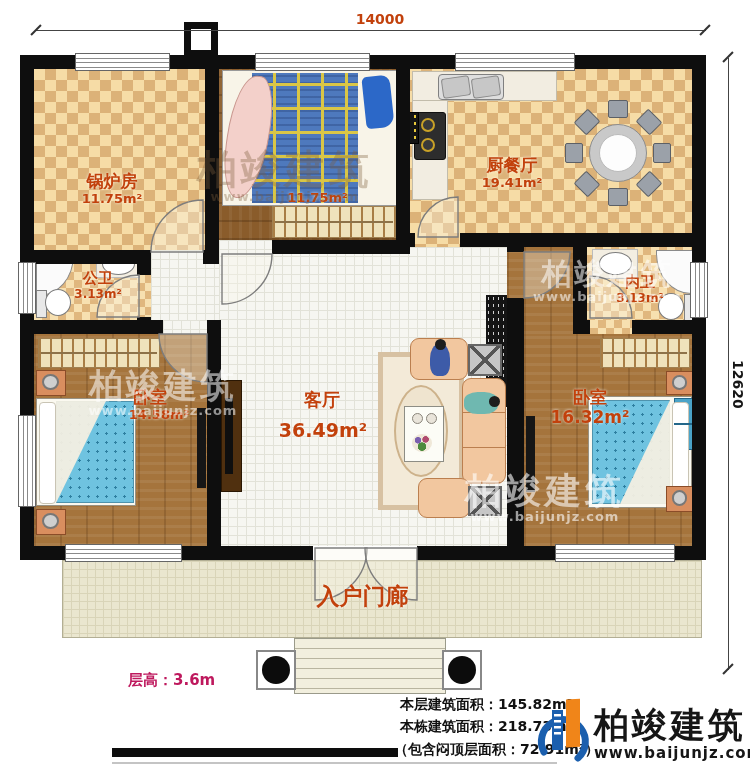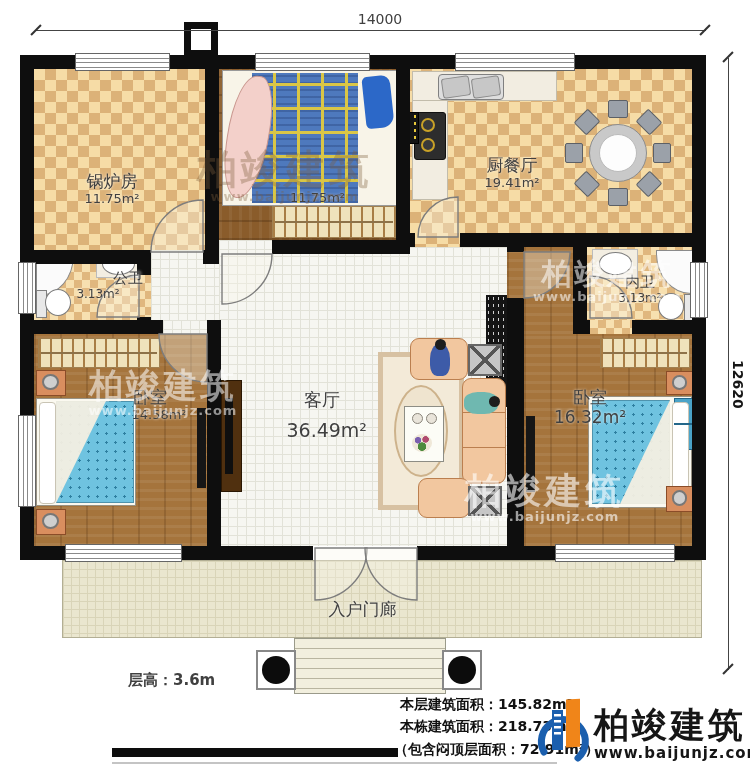--- a/index.html
+++ b/index.html
@@ -18,21 +18,21 @@
   .tile-white{background-color:#f6f6f1;background-image:
         linear-gradient(#e2e2d8 1px, transparent 1px),
         linear-gradient(90deg,#e2e2d8 1px, transparent 1px);background-size:9px 9px;}
   .tile-porch{background-color:#eae6cf;background-image:
         linear-gradient(#d9d4b8 1px, transparent 1px),
         linear-gradient(90deg,#d9d4b8 1px, transparent 1px);background-size:8px 8px;}
   .win-h{position:absolute;border:1px solid #666;box-sizing:border-box;
         background:repeating-linear-gradient(to bottom,#fff 0 3.6px,#8a8a8a 3.6px 4.6px) #fff;}
   .win-v{position:absolute;border:1px solid #666;box-sizing:border-box;
         background:repeating-linear-gradient(to right,#fff 0 3.6px,#8a8a8a 3.6px 4.6px) #fff;}
-  .lbl{position:absolute;text-align:center;font-weight:normal;color:#404040;line-height:1.1;
+  .lbl{position:absolute;text-align:center;font-weight:bold;color:#c2410c;line-height:1.1;
        text-shadow:0 0 3px rgba(255,255,255,.85);white-space:nowrap;}
   .wardrobe{position:absolute;box-sizing:border-box;border:1px solid #a08050;background:
        repeating-linear-gradient(90deg, rgba(150,100,40,.8) 0 2px, transparent 2px 11px) #efe2bb;}
   .wardrobe:after{content:"";position:absolute;left:2%;right:2%;top:45%;height:2px;background:#8d7248;}
   .nightstand{position:absolute;background:#d98e5f;border:1px solid #8a4c28;box-sizing:border-box;}
   .nightstand:after{content:"";position:absolute;left:18%;top:14%;width:60%;height:66%;
        border-radius:50%;background:#cfcfcf;border:2px solid #777;box-sizing:border-box;}
   .mattress{position:absolute;background-color:#6fc3e0;background-image:
        radial-gradient(#2e7fa0 1px, transparent 1.3px);background-size:9px 9px;border:1px solid #4e93ad;box-sizing:border-box;}
   .sofa{position:absolute;background:#f2c79f;border:1.5px solid #bb7f4f;border-radius:9px;box-sizing:border-box;}
@@ -216,36 +216,36 @@
   </svg>
 
   <div class="lbl" style="left:52px;top:172px;width:120px;font-size:17px;z-index:20;">锅炉房</div>
   <div class="lbl" style="left:52px;top:192px;width:120px;font-size:13px;z-index:20;">11.75m²</div>
 
   <div class="lbl" style="left:235px;top:191px;width:165px;font-size:13px;z-index:20;">11.75m²</div>
 
   <div class="lbl" style="left:452px;top:156px;width:120px;font-size:17px;z-index:20;">厨餐厅</div>
   <div class="lbl" style="left:452px;top:176px;width:120px;font-size:13px;z-index:20;">19.41m²</div>
 
-  <div class="lbl" style="left:53px;top:270px;width:90px;font-size:15px;z-index:20;text-align:right;">公卫</div>
+  <div class="lbl" style="left:53px;top:270px;width:90px;font-size:15px;z-index:20;">公卫</div>
   <div class="lbl" style="left:53px;top:288px;width:90px;font-size:12px;z-index:20;">3.13m²</div>
 
   <div class="lbl" style="left:600px;top:274px;width:80px;font-size:15px;z-index:20;">内卫</div>
   <div class="lbl" style="left:600px;top:292px;width:80px;font-size:12px;z-index:20;">3.13m²</div>
 
   <div class="lbl" style="left:105px;top:388px;width:90px;font-size:17px;z-index:20;">卧室</div>
   <div class="lbl" style="left:109px;top:408px;width:100px;font-size:13px;z-index:20;">14.58m²</div>
 
   <div class="lbl" style="left:545px;top:388px;width:90px;font-size:17px;z-index:20;">卧室</div>
   <div class="lbl" style="left:540px;top:408px;width:100px;font-size:17px;z-index:20;">16.32m²</div>
 
   <div class="lbl" style="left:284px;top:390px;width:76px;font-size:18px;z-index:20;">客厅</div>
   <div class="lbl" style="left:277px;top:420px;width:90px;font-size:19px;z-index:20;text-align:right;">36.49m²</div>
 
-  <div class="lbl" style="left:295px;top:600px;width:135px;font-size:17px;z-index:20;">入户门廊</div>
+  <div class="lbl" style="left:295px;top:584px;width:135px;font-size:23px;z-index:20;">入户门廊</div>
 
   <div class="wm" style="left:150px;top:148px;width:270px;color:rgba(125,95,60,0.35);">
     <div style="font-size:40px;letter-spacing:4px;">柏竣建筑</div>
     <div class="wm-url">www.baijunjz.com</div>
   </div>
   <div class="wm" style="left:48px;top:368px;width:230px;color:rgba(255,255,255,0.55);">
     <div style="font-size:34px;letter-spacing:3px;">柏竣建筑</div>
     <div class="wm-url">www.baijunjz.com</div>
   </div>
   <div class="wm" style="left:500px;top:258px;width:215px;color:rgba(255,255,255,0.55);">
@@ -260,21 +260,21 @@
   <div class="abs" style="left:35px;top:30px;width:671px;height:1px;background:#444;z-index:20;"></div>
   <div class="abs" style="left:29px;top:29px;width:14px;height:2px;background:#333;transform:rotate(-45deg);z-index:20;"></div>
   <div class="abs" style="left:698px;top:29px;width:14px;height:2px;background:#333;transform:rotate(-45deg);z-index:20;"></div>
   <div class="lbl" style="left:330px;top:12px;width:100px;font-size:14px;z-index:20;">14000</div>
 
   <div class="abs" style="left:728px;top:58px;width:1px;height:612px;background:#444;z-index:20;"></div>
   <div class="abs" style="left:721px;top:56px;width:14px;height:2px;background:#333;transform:rotate(-45deg);z-index:20;"></div>
   <div class="abs" style="left:721px;top:668px;width:14px;height:2px;background:#333;transform:rotate(-45deg);z-index:20;"></div>
   <div class="abs" style="left:730px;top:360px;font-size:14px;font-weight:bold;color:#161616;writing-mode:vertical-rl;z-index:20;">12620</div>
 
-  <div class="abs" style="left:128px;top:671px;font-size:15px;font-weight:bold;color:#404040;z-index:20;">层高：3.6m</div>
+  <div class="abs" style="left:128px;top:671px;font-size:15px;font-weight:bold;color:#be185d;z-index:20;">层高：3.6m</div>
 
   <div class="abs" style="left:112px;top:748px;width:286px;height:9px;background:#0d0d0d;z-index:20;"></div>
   <div class="abs" style="left:112px;top:762px;width:445px;height:2px;background:#c4c4c4;z-index:20;"></div>
 
   <div class="abs" style="left:400px;top:696px;font-size:14px;font-weight:bold;color:#111;z-index:20;">本层建筑面积：145.82m²</div>
   <div class="abs" style="left:400px;top:718px;font-size:14px;font-weight:bold;color:#111;z-index:20;">本栋建筑面积：218.73m²</div>
   <div class="abs" style="left:394px;top:741px;font-size:14px;font-weight:bold;color:#111;z-index:20;">（包含闷顶层面积：72.91m²）</div>
 
   <svg width="58" height="70" viewBox="0 0 58 70" style="position:absolute;left:532px;top:698px;z-index:21;">
     <path d="M 12 54 A 22 22 0 1 1 46 60" fill="none" stroke="#1b5fae" stroke-width="7" stroke-linecap="round"></path>

